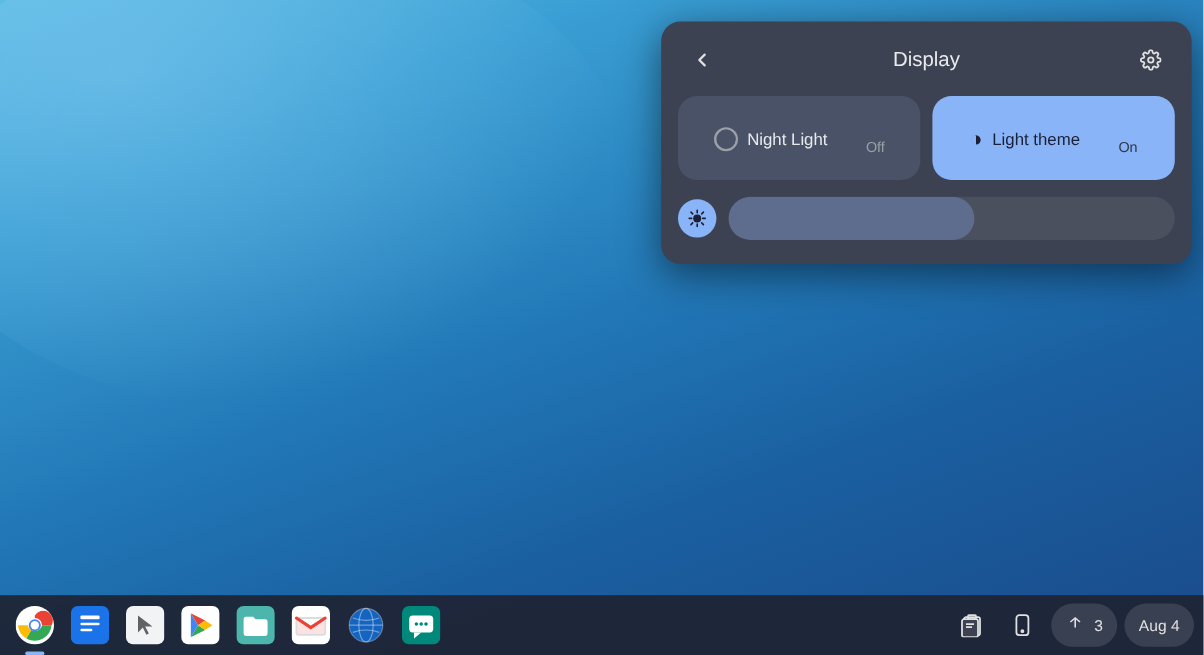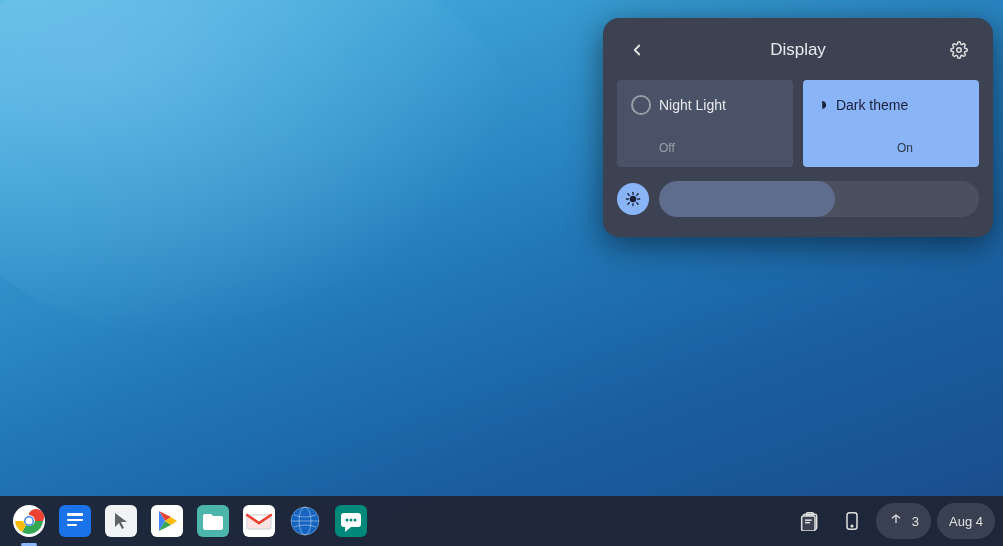--- a/index.html
+++ b/index.html
@@ -105,21 +105,21 @@
       font-size: 13px;
       cursor: pointer;
       height: 36px;
     }
 
     
     .display-panel {
       position: absolute;
       top: 18px;
       right: 10px;
-      width: 390px;
+      width: 442px;
       background: #3c4252;
       border-radius: 16px;
       padding: 0 0 20px 0;
       box-shadow: 0 8px 32px rgba(0,0,0,0.5);
     }
 
     .panel-header {
       display: flex;
       align-items: center;
       justify-content: space-between;
@@ -163,25 +163,25 @@
     }
 
     .panel-cards {
       display: flex;
       gap: 10px;
       padding: 0 14px 14px;
     }
 
     .panel-card {
       flex: 1;
-      border-radius: 4px;
+      border-radius: 16px;
       padding: 14px 14px 12px;
       cursor: pointer;
       display: flex;
-      flex-direction: column;
+      flex-direction: row;
       gap: 4px;
       min-height: 70px;
       justify-content: center;
     }
 
     .panel-card.inactive {
       background: #4a5267;
     }
 
     .panel-card.active {
@@ -315,21 +315,21 @@
       <div class="card-top">
         <div class="night-light-icon"></div>
         <span class="card-title">Night Light</span>
       </div>
       <div class="card-status">Off</div>
     </div>
 
     <div class="panel-card active">
       <div class="card-top">
         <span class="dark-theme-icon card-icon">◑</span>
-        <span class="card-title">Dark theme</span>
+        <span class="card-title">Light theme</span>
       </div>
       <div class="card-status">On</div>
     </div>
   </div>
 
   <div class="brightness-row">
     <div class="brightness-icon">
       <svg width="16" height="16" viewBox="0 0 24 24" fill="#1a2035">
         <circle cx="12" cy="12" r="5" fill="#1a2035"></circle>
         <line x1="12" y1="2" x2="12" y2="5" stroke="#1a2035" stroke-width="2" stroke-linecap="round"></line>

